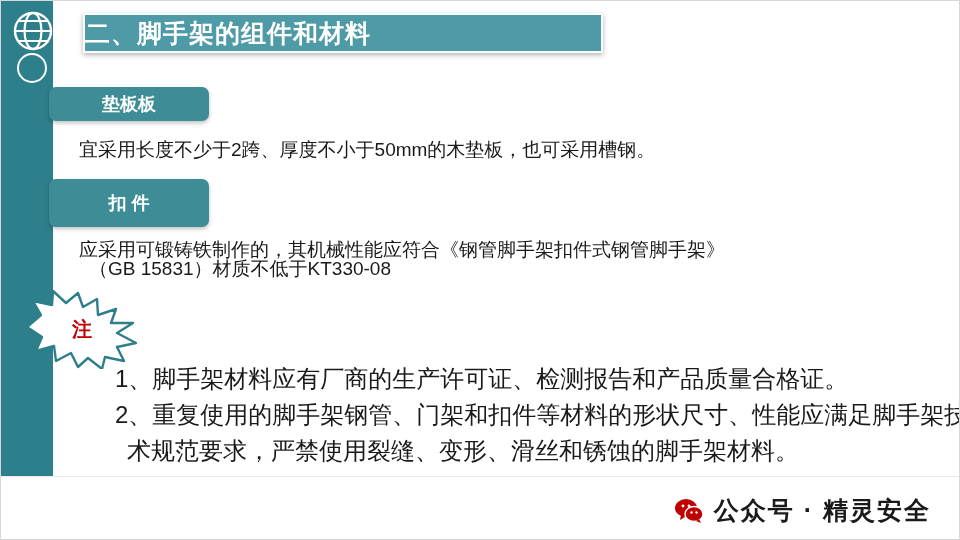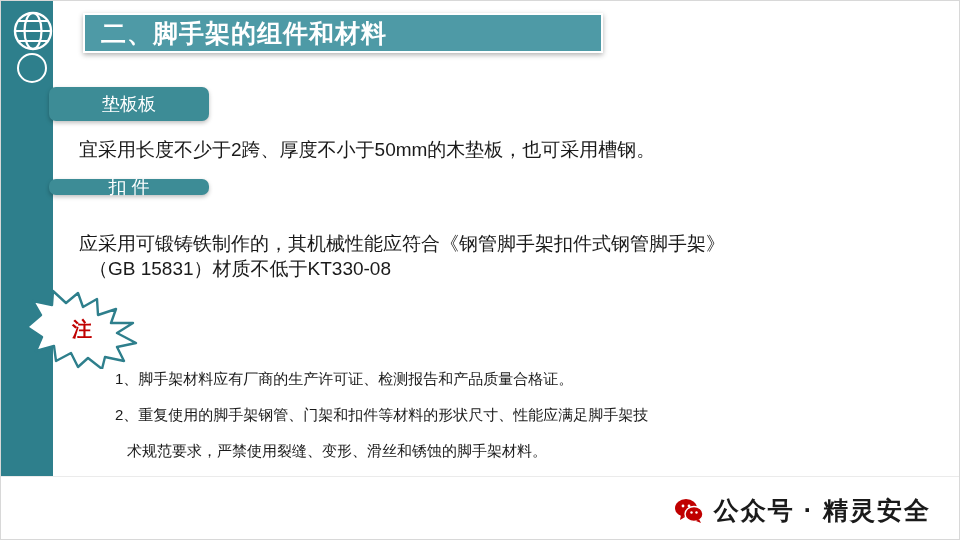--- a/index.html
+++ b/index.html
@@ -63,56 +63,56 @@
     left: 82px;
     top: 12px;
     width: 520px;
     height: 40px;
     background: #4e9aa6;
     border: 2px solid #ffffff;
     box-shadow: 0 2px 5px rgba(0,0,0,0.30);
     box-sizing: border-box;
     display: flex;
     align-items: center;
-    padding-left: 16px;
+    padding-left: 0;
   }
   .title-bar .title-text {
     color: #ffffff;
     font-size: 25px;
     font-weight: bold;
     letter-spacing: 1px;
     white-space: nowrap;
   }
   
   .chip {
     position: absolute;
     background: #3d8c96;
     color: #ffffff;
     font-size: 18px;
-    font-weight: normal;
+    font-weight: bold;
     border-radius: 7px;
     box-shadow: 0 2px 4px rgba(0,0,0,0.25);
     display: flex;
     align-items: center;
     justify-content: center;
     box-sizing: border-box;
   }
   .chip-1 { left: 48px; top: 86px; width: 160px; height: 34px; }
-  .chip-2 { left: 48px; top: 178px; width: 160px; height: 16px; }
+  .chip-2 { left: 48px; top: 178px; width: 160px; height: 48px; }
 
   .body-text {
     position: absolute;
     color: #1a1a1a;
     font-size: 19px;
     line-height: 30px;
     white-space: nowrap;
     margin-top: 6px;
   }
   .para-1 { left: 78px; top: 128px; }
-  .para-2a { left: 78px; top: 222px; }
+  .para-2a { left: 78px; top: 228px; }
   .para-2b { left: 88px; top: 247px; }
 
   
   .note-burst {
     position: absolute;
     left: 22px;
     top: 288px;
     width: 118px;
     height: 80px;
   }
@@ -127,21 +127,21 @@
     align-items: center;
     justify-content: center;
     color: #c00000;
     font-size: 20px;
     font-weight: bold;
   }
 
   .note-line {
     position: absolute;
     color: #1a1a1a;
-    font-size: 15px;
+    font-size: 24px;
     line-height: 32px;
     white-space: nowrap;
   }
   .note-1 { left: 114px; top: 362px; }
   .note-2 { left: 114px; top: 398px; text-align: center; }
   .note-3 { left: 126px; top: 434px; text-align: right; }
 
   
   .footer-band {
     position: absolute;

